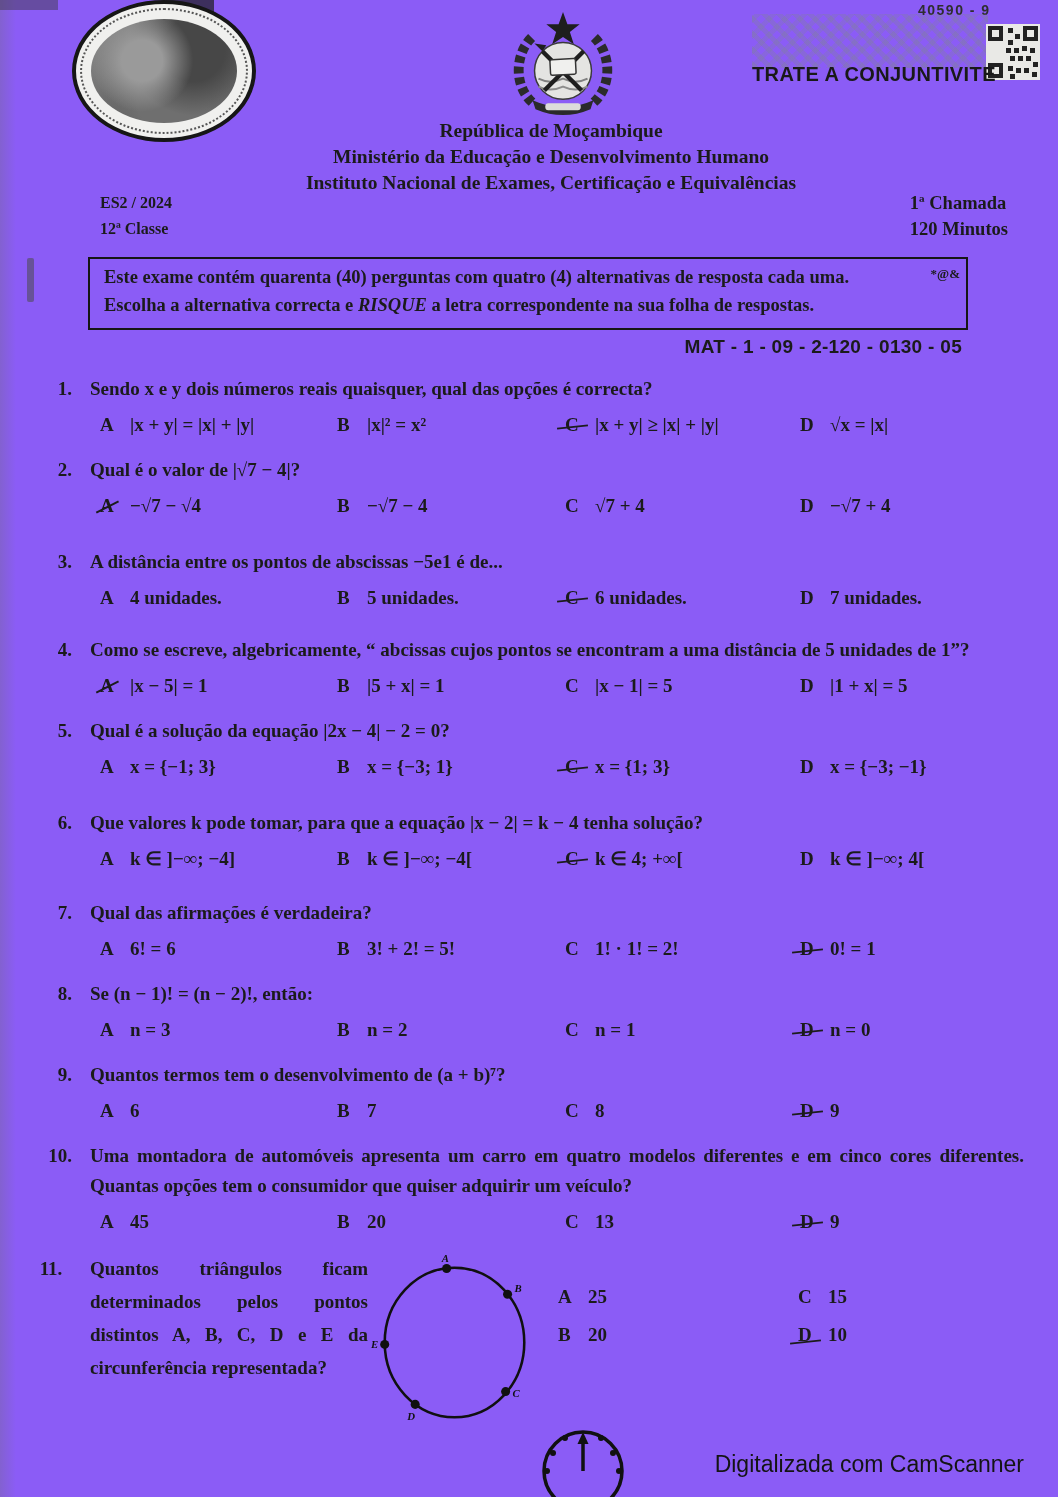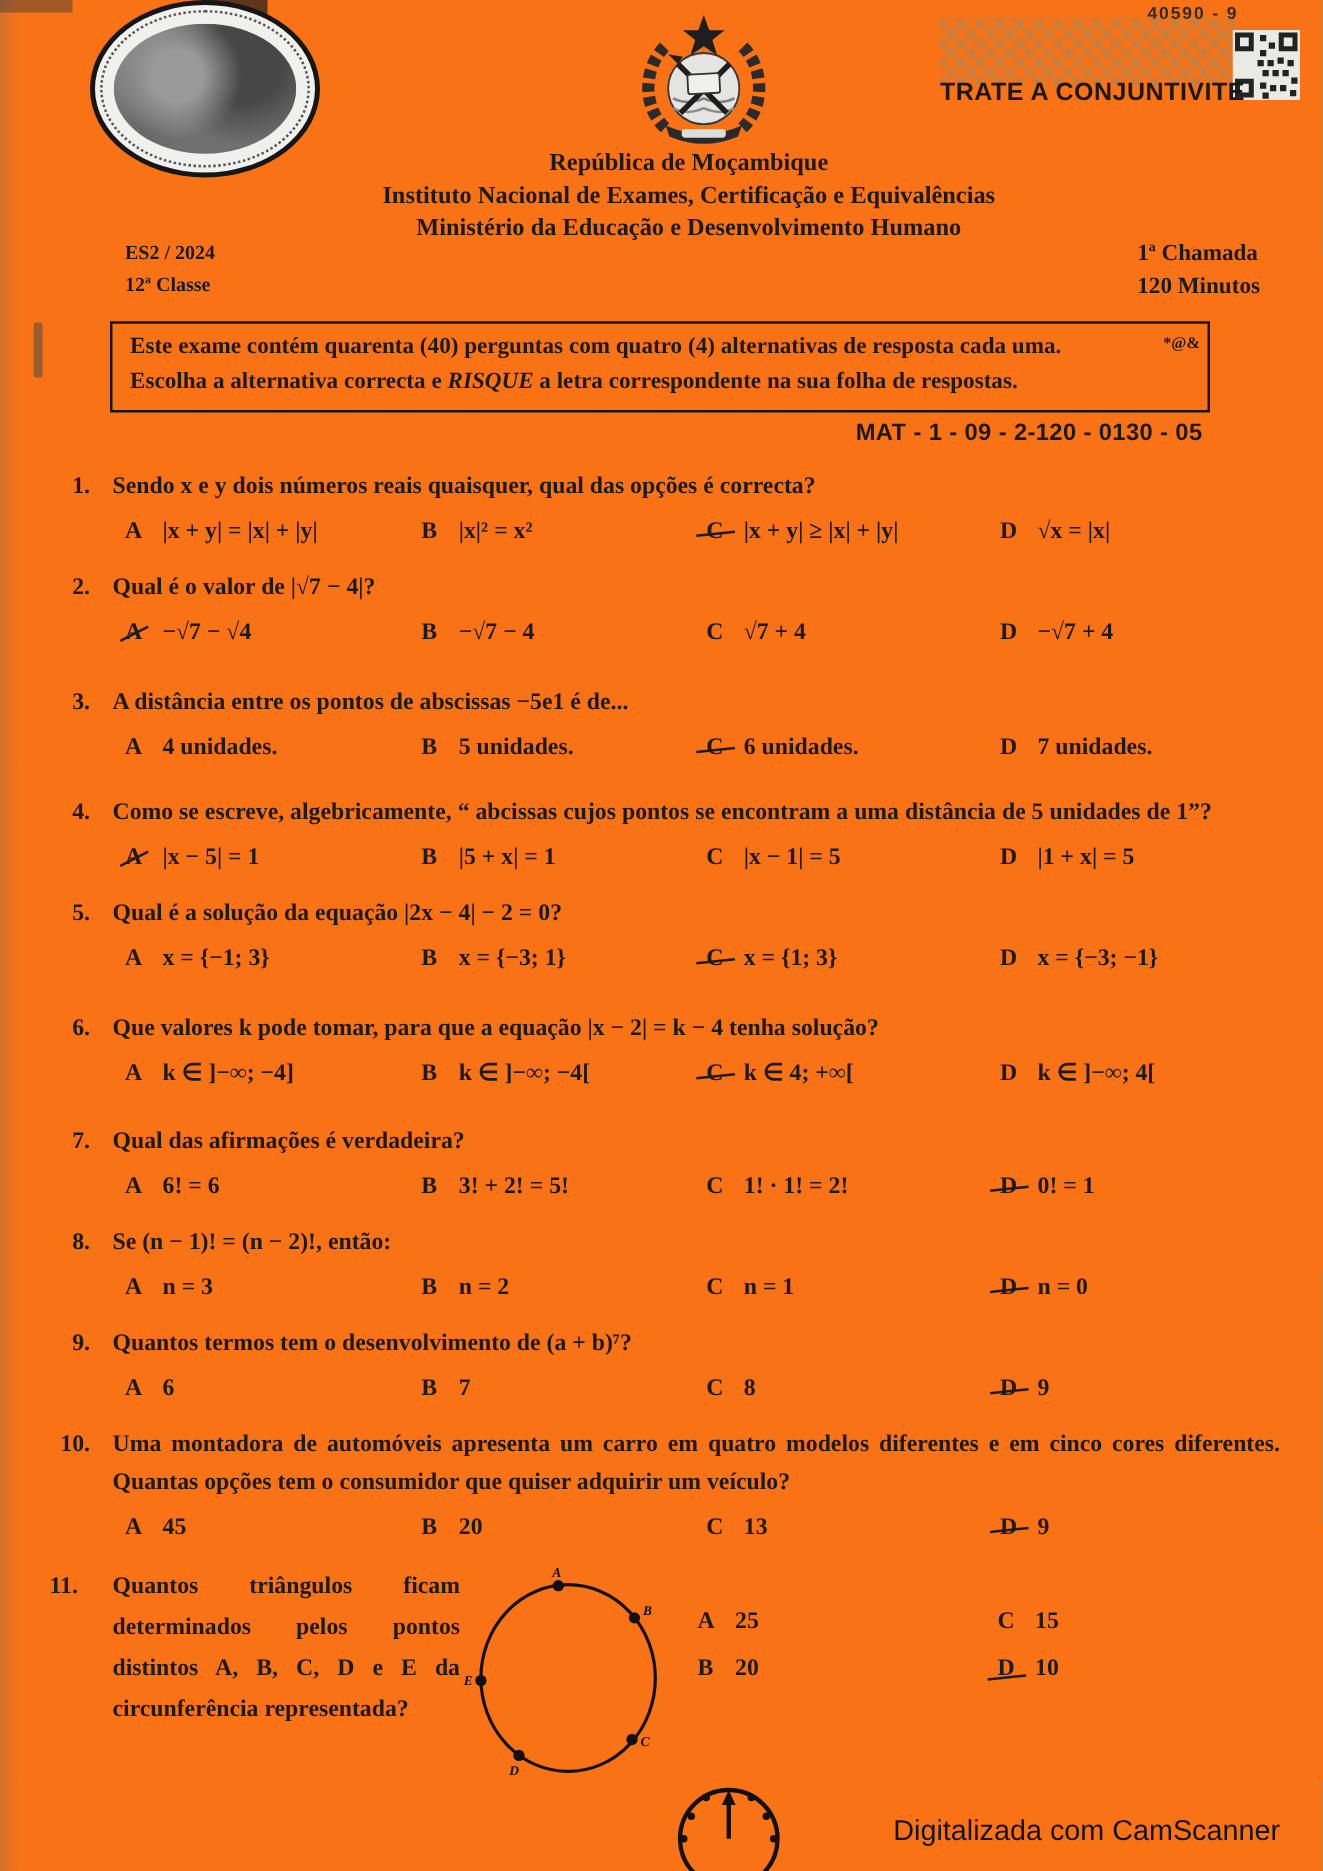--- a/index.html
+++ b/index.html
@@ -1,16 +1,16 @@
 <!DOCTYPE html>
 <html><head>
 <meta charset="utf-8">
 <style>
   html,body{margin:0;padding:0;background:#8a8a8a;}
-  .page{position:relative;width:1058px;height:1497px;margin:0 auto;background:#f97316;
+  .page{position:relative;width:1058px;height:1497px;margin:0 auto;background:#8b5cf6;
         font-family:"Liberation Serif",serif;color:#1b1b1b;overflow:hidden;}
 
   
   .edge-left{position:absolute;left:0;top:0;bottom:0;width:16px;
              background:linear-gradient(90deg,rgba(110,110,110,.28),rgba(110,110,110,0));}
   .smudge-a{position:absolute;left:0;top:0;width:58px;height:10px;background:#3a3a3a;opacity:.45;}
   .smudge-b{position:absolute;left:166px;top:0;width:48px;height:13px;background:#1d1d1d;opacity:.7;}
   .mark-box{position:absolute;left:27px;top:258px;width:7px;height:44px;background:#4a4a4a;opacity:.55;border-radius:2px;}
 
   
@@ -129,22 +129,22 @@
       <rect x="22" y="42" width="5" height="5" fill="#222"></rect>
     <rect x="30" y="44" width="5" height="5" fill="#222"></rect>
       <rect x="38" y="44" width="5" height="5" fill="#222"></rect>
     <rect x="46" y="48" width="5" height="5" fill="#222"></rect>
       <rect x="24" y="50" width="5" height="5" fill="#222"></rect>
   </svg>
   <div class="camp">TRATE A CONJUNTIVITE</div>
 
   <div class="title-block">
     <div>República de Moçambique</div>
+    <div>Ministério da Educação e Desenvolvimento Humano</div>
     <div>Instituto Nacional de Exames, Certificação e Equivalências</div>
-    <div>Ministério da Educação e Desenvolvimento Humano</div>
   </div>
 
   <div class="ref-left">
     <div>ES2 / 2024</div>
     <div>12ª Classe</div>
   </div>
   <div class="ref-right">
     <div>1ª Chamada</div>
     <div>120 Minutos</div>
   </div>

